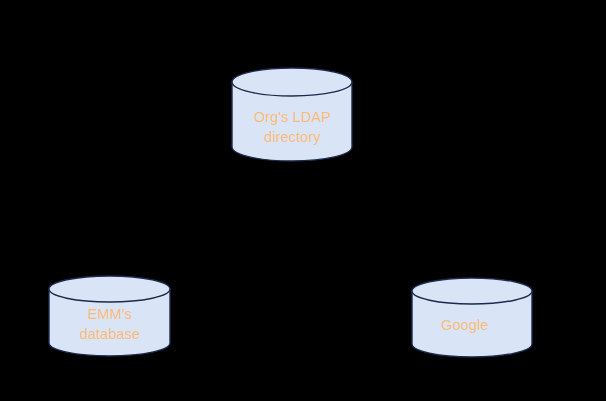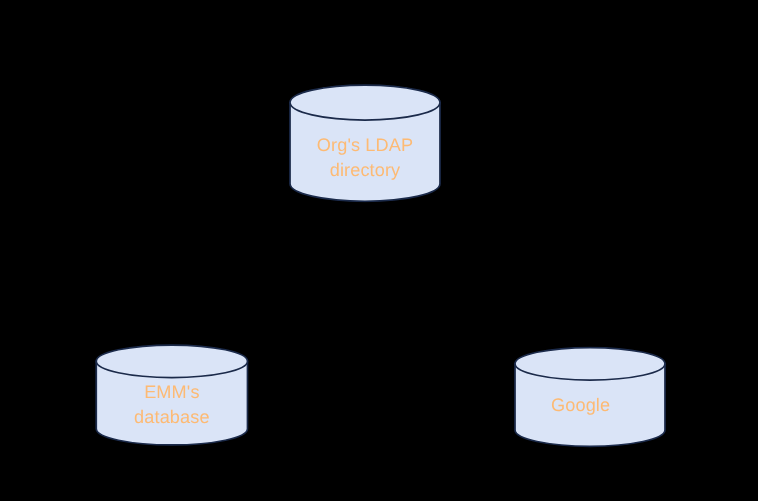--- a/index.html
+++ b/index.html
@@ -38,21 +38,21 @@
     font-size: 14.5px;
     line-height: 20px;
     letter-spacing: 0.1px;
     white-space: pre;
     pointer-events: none;
   }
   
   #node-ldap      { left: 231px; top: 67px;  width: 122px; height: 95px; }
   #node-ldap .node-label { top: 40px; }
   
-  #node-emm       { left: 48px;  top: 275px; width: 123px; height: 83px; margin-left: 28px; }
+  #node-emm       { left: 48px;  top: 275px; width: 123px; height: 83px; }
   #node-emm .node-label { top: 29px; }
   
   #node-google    { left: 411px; top: 277px; width: 107px; height: 82px; }
   #node-google .node-label { top: 38px; }
 </style>
 </head>
 <body>
 
 <div id="canvas">
 

